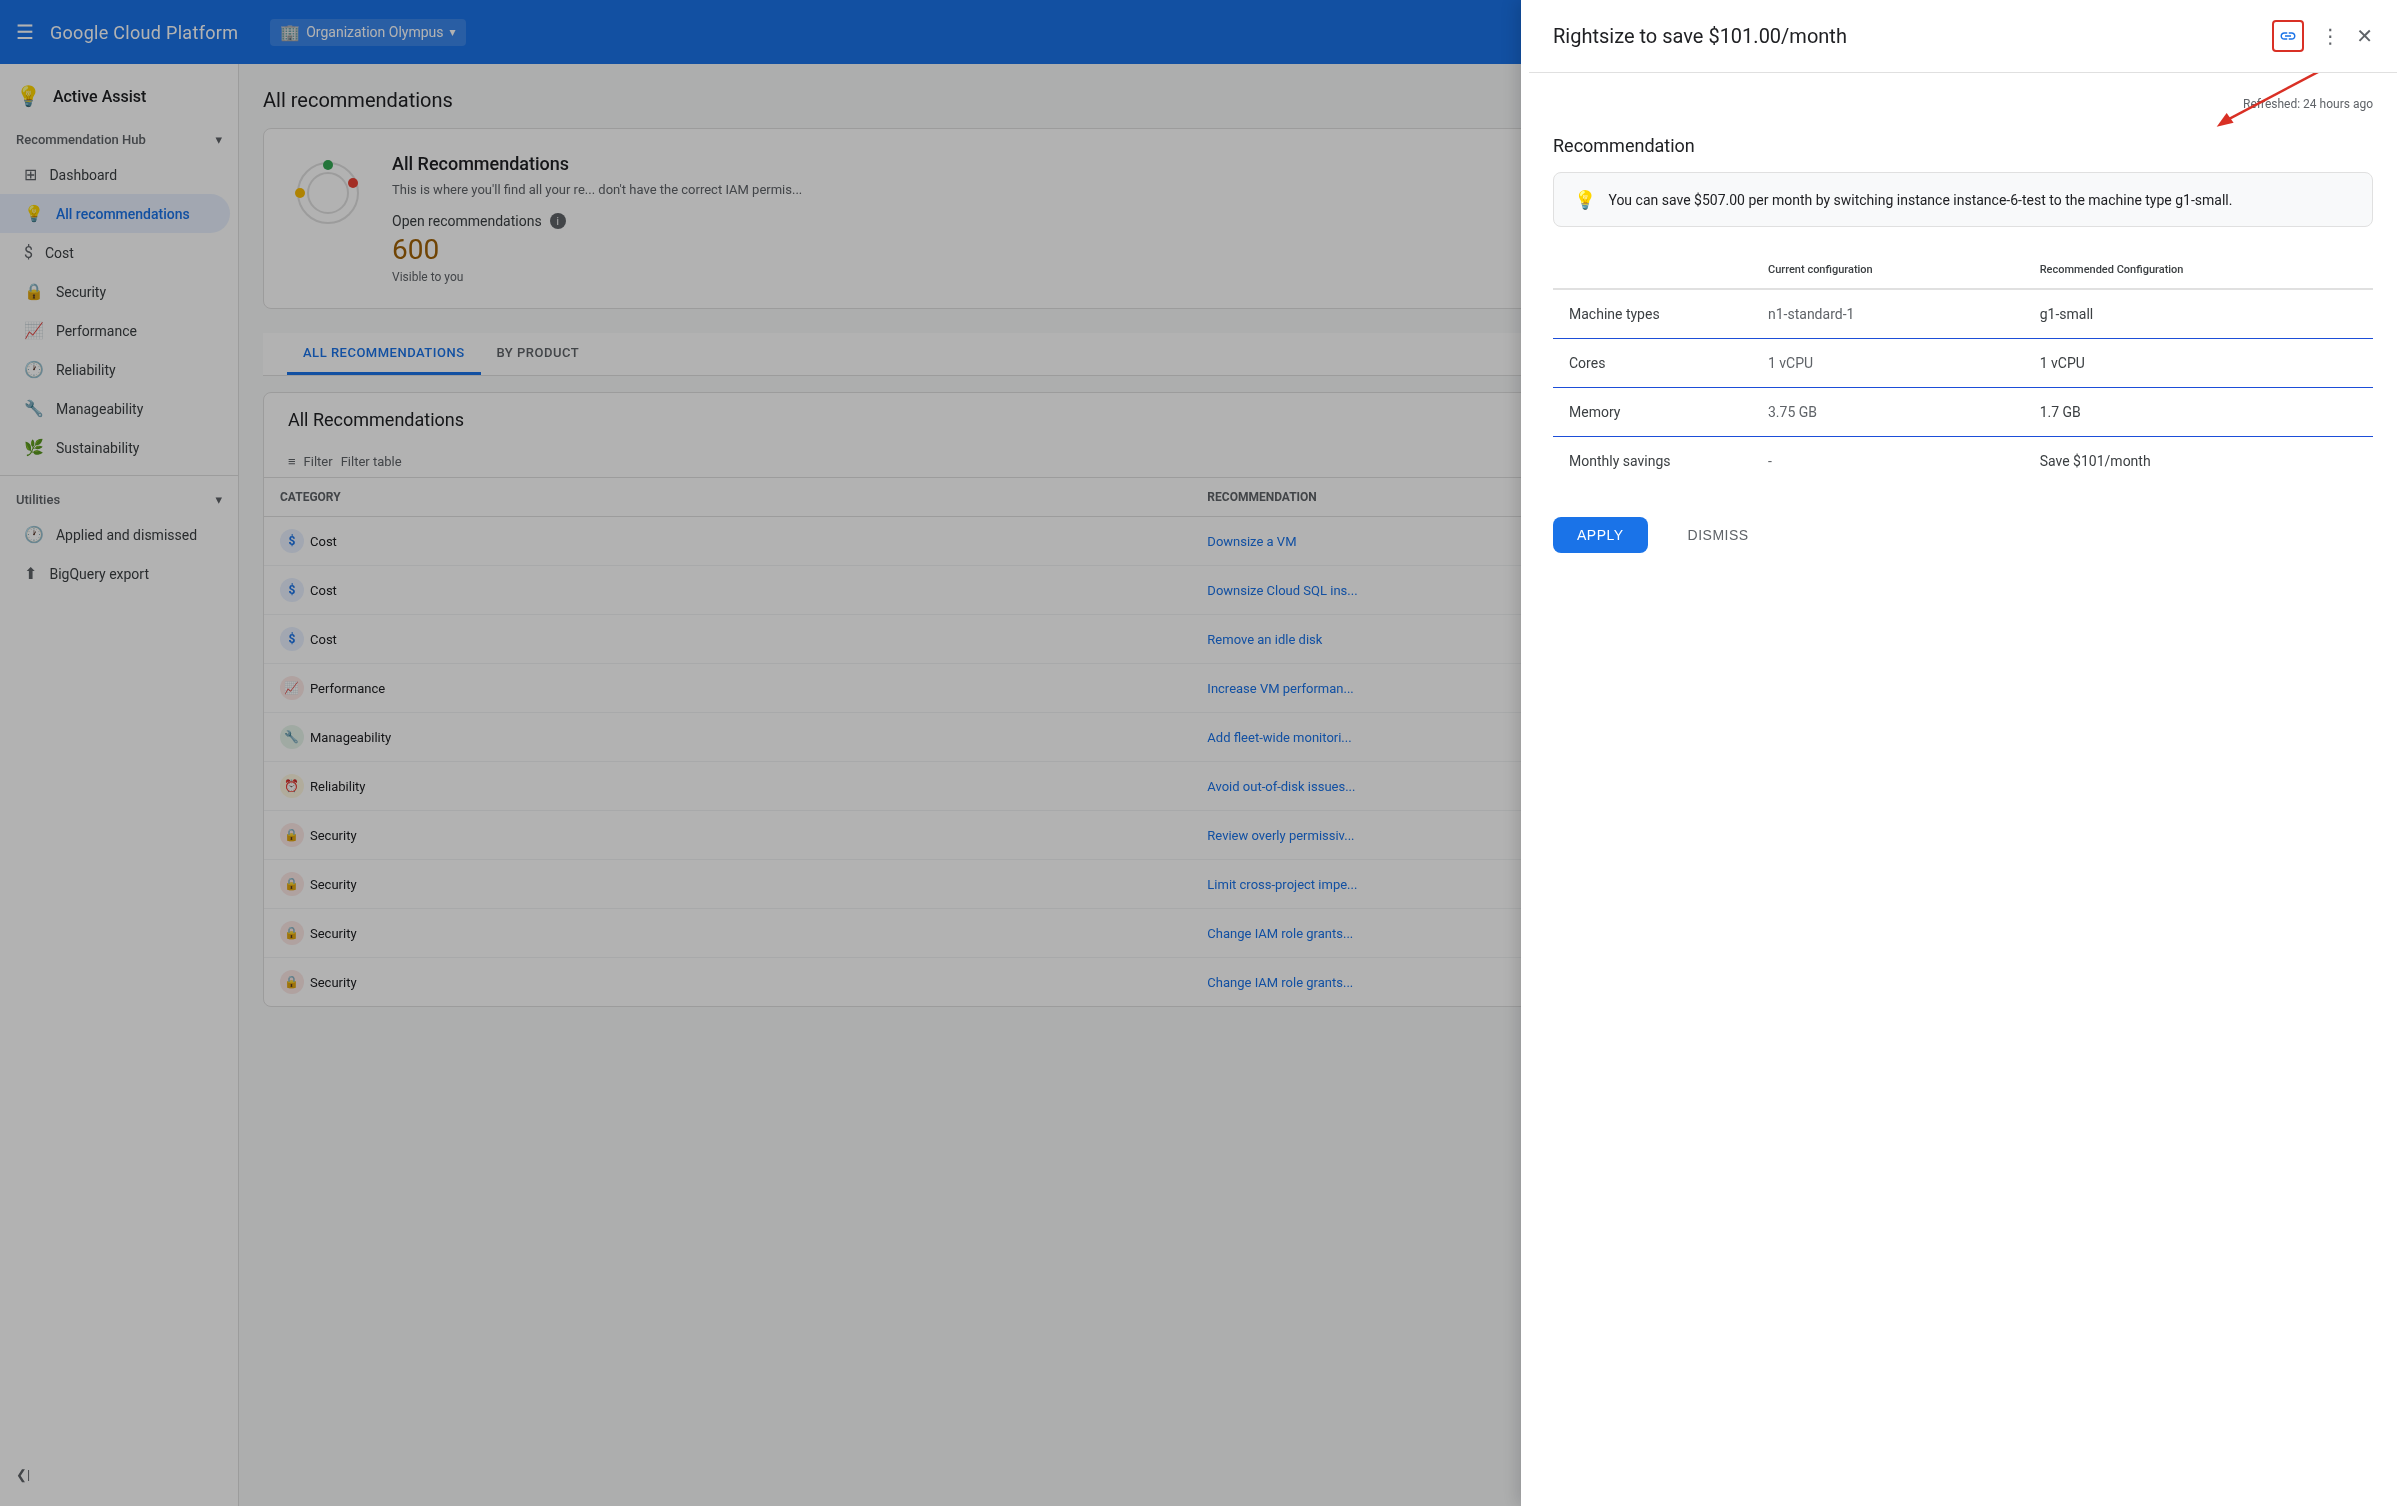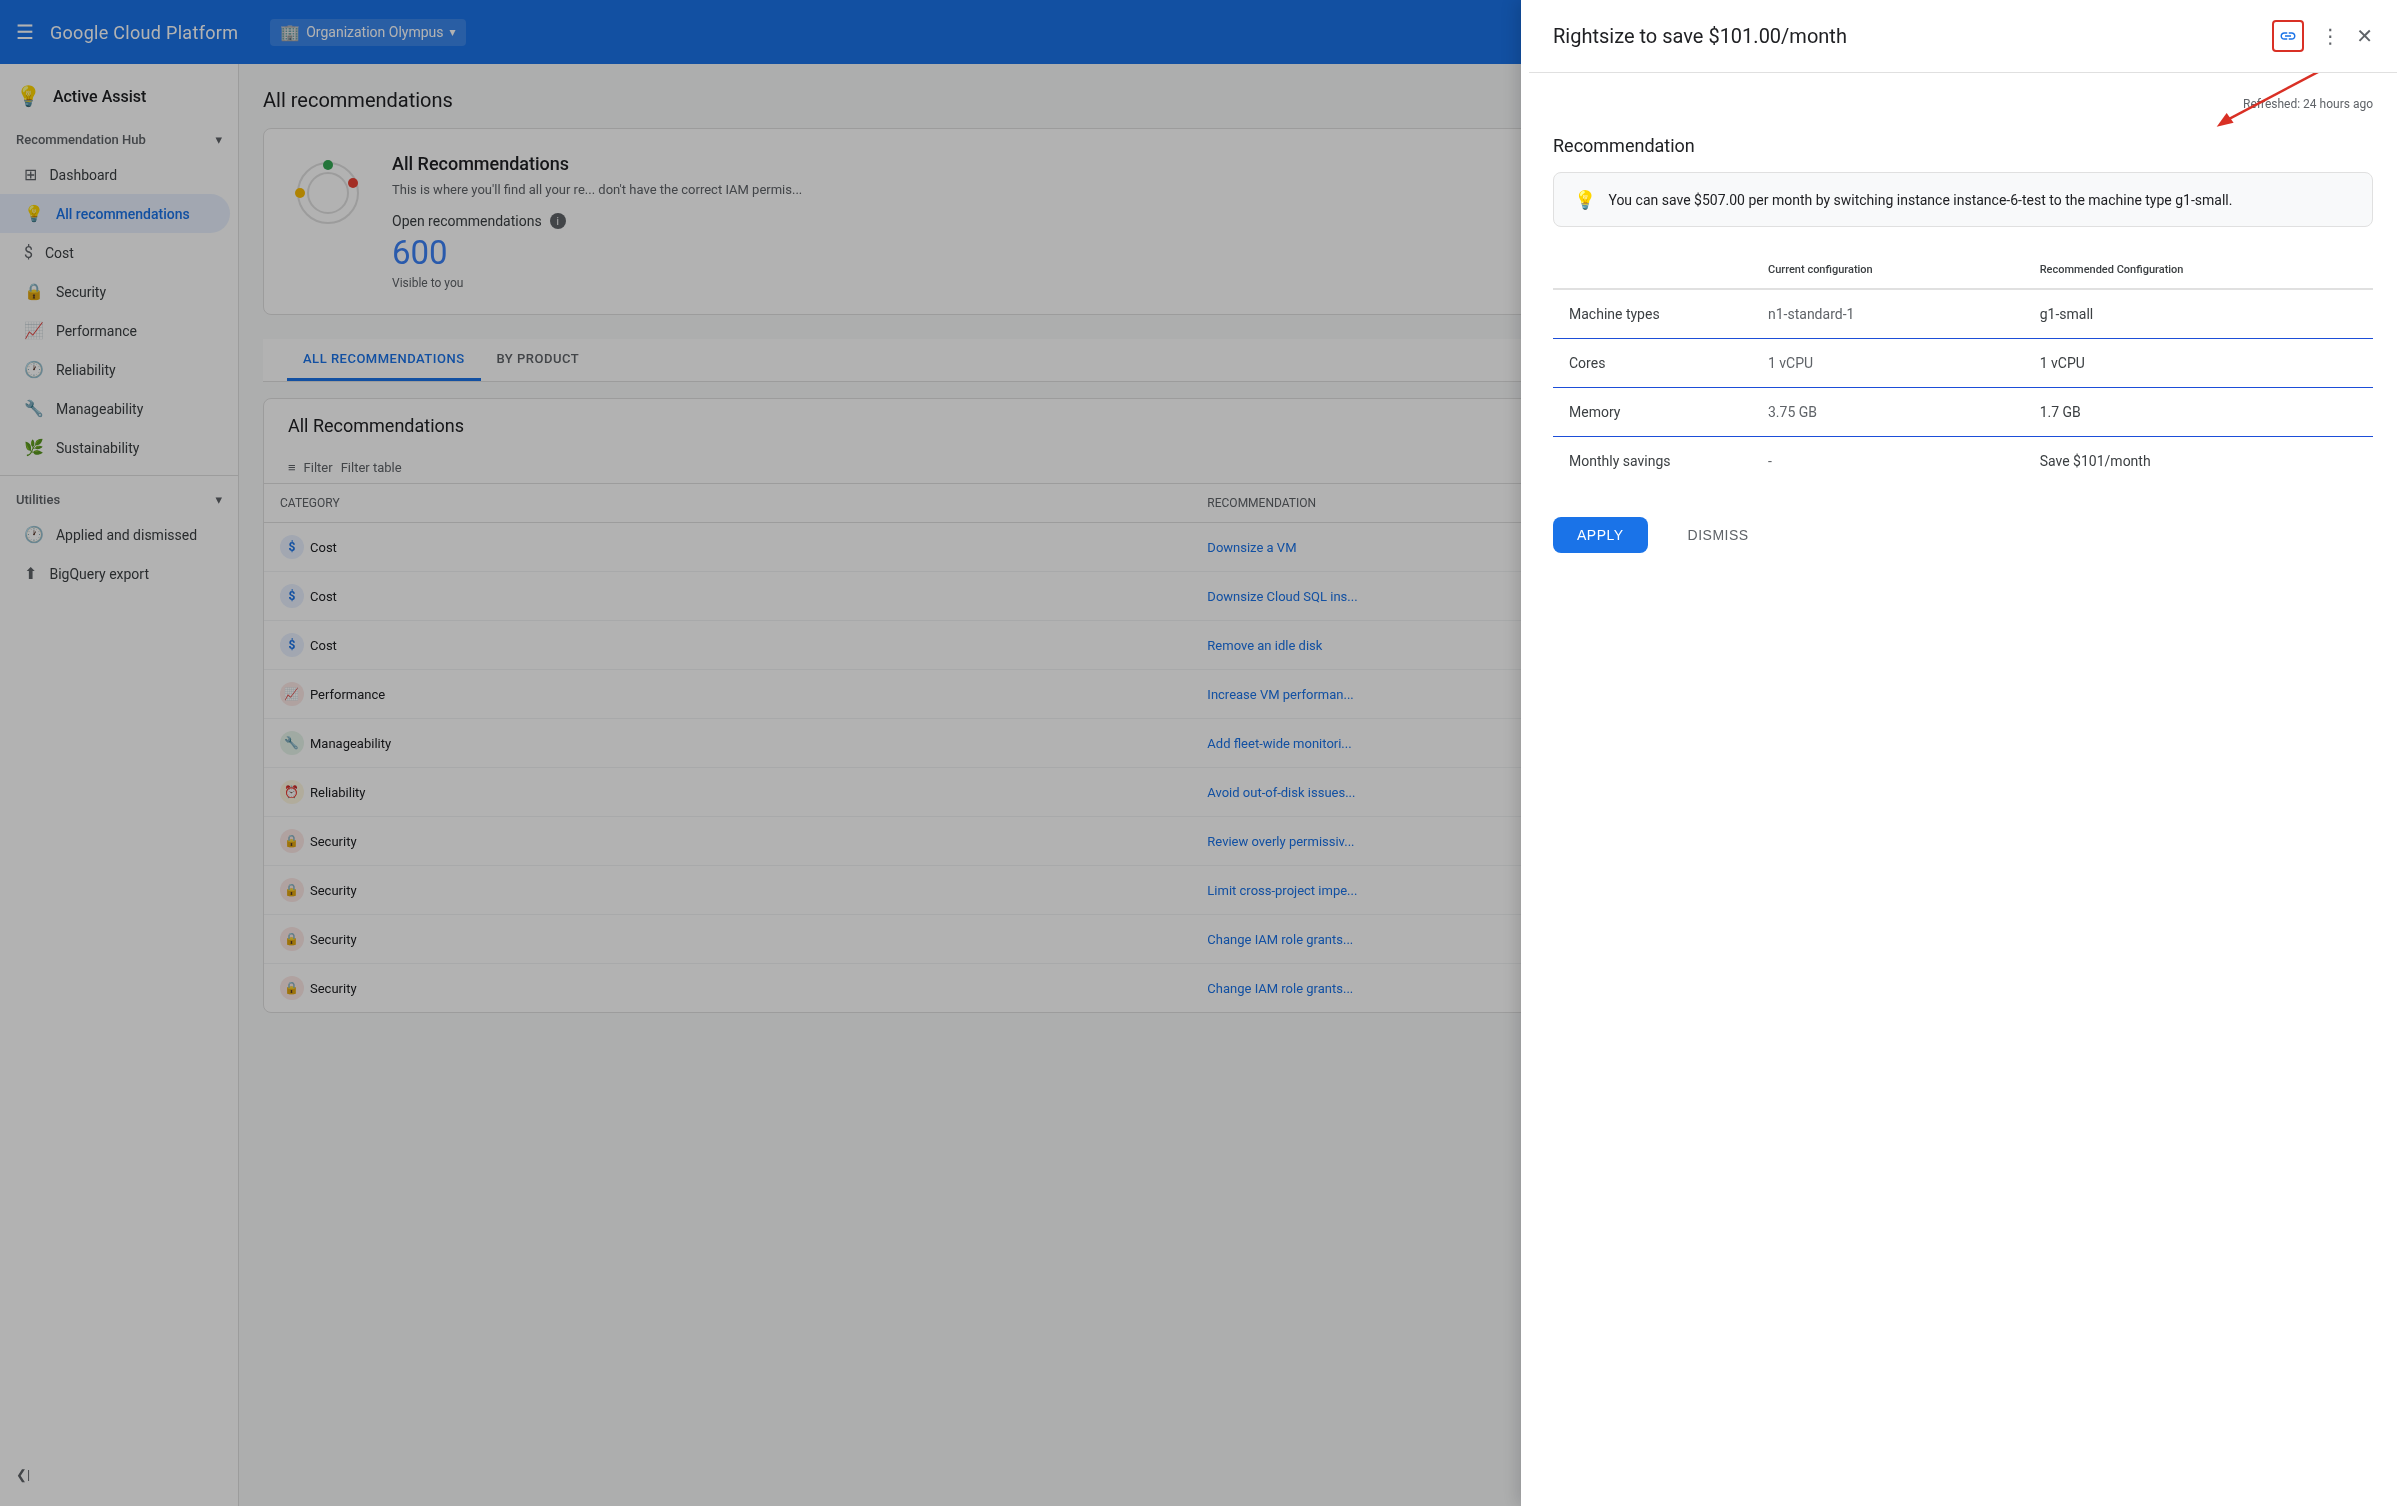--- a/index.html
+++ b/index.html
@@ -138,21 +138,21 @@
       height: 80px;
       flex-shrink: 0;
       position: relative;
     }
 
     .rec-hub-info h3 { font-size: 18px; font-weight: 500; margin-bottom: 8px; }
     .rec-hub-info p { font-size: 13px; color: #5f6368; }
 
     .open-rec-section { margin-top: 16px; }
     .open-rec-section .label { font-size: 14px; color: #3c4043; display: flex; align-items: center; gap: 8px; }
-    .open-rec-section .count { font-size: 33px; font-weight: 400; color: #3b82f6; margin: 4px 0; }
+    .open-rec-section .count { font-size: 28px; font-weight: 400; color: #a16207; margin: 4px 0; }
     .open-rec-section .sub { font-size: 12px; color: #5f6368; }
 
     
     .tabs-bar {
       padding: 0 24px;
       border-bottom: 1px solid #e0e0e0;
       display: flex;
       background: white;
       margin: 0 24px;
     }
@@ -196,21 +196,21 @@
       gap: 8px;
       font-size: 13px;
       color: #5f6368;
     }
 
     .rec-table { width: 100%; border-collapse: collapse; }
     .rec-table th {
       text-align: left;
       padding: 12px 16px;
       font-size: 12px;
-      font-weight: 400;
+      font-weight: 700;
       color: #5f6368;
       border-bottom: 1px solid #e0e0e0;
       text-transform: uppercase;
     }
     .rec-table td {
       padding: 12px 16px;
       font-size: 13px;
       border-bottom: 1px solid #f1f3f4;
     }
     .rec-table tr:last-child td { border-bottom: none; }

